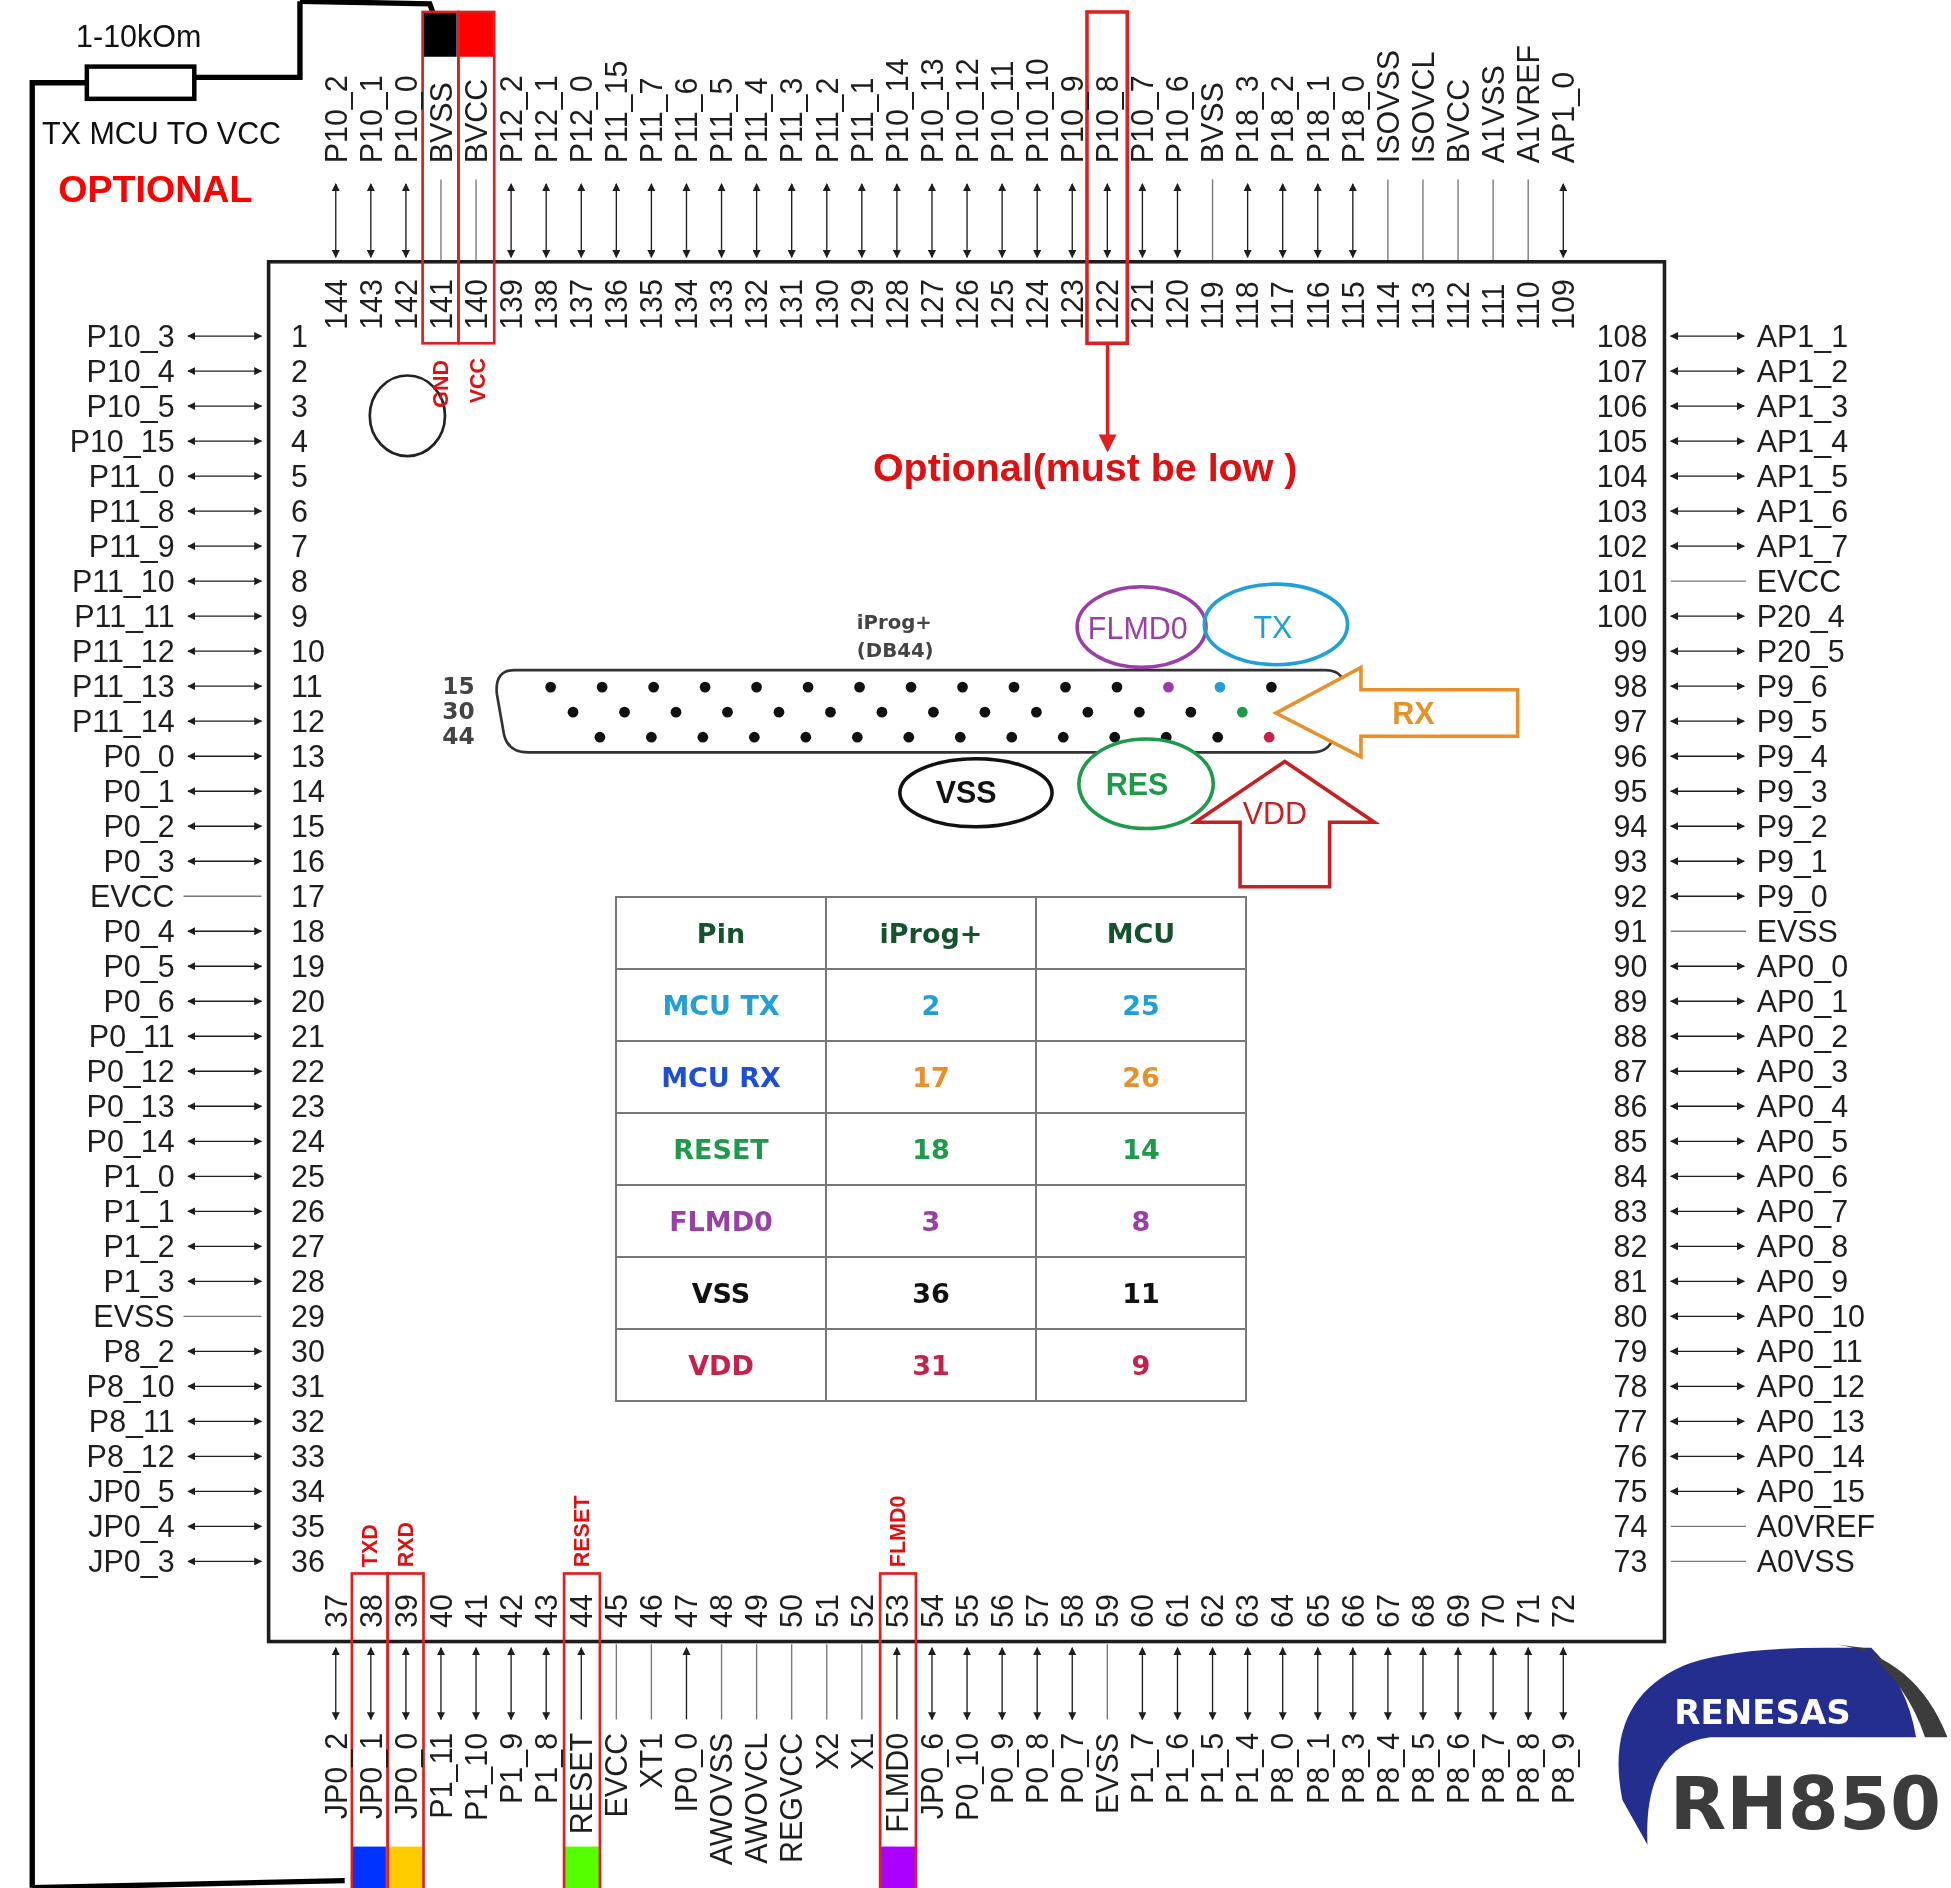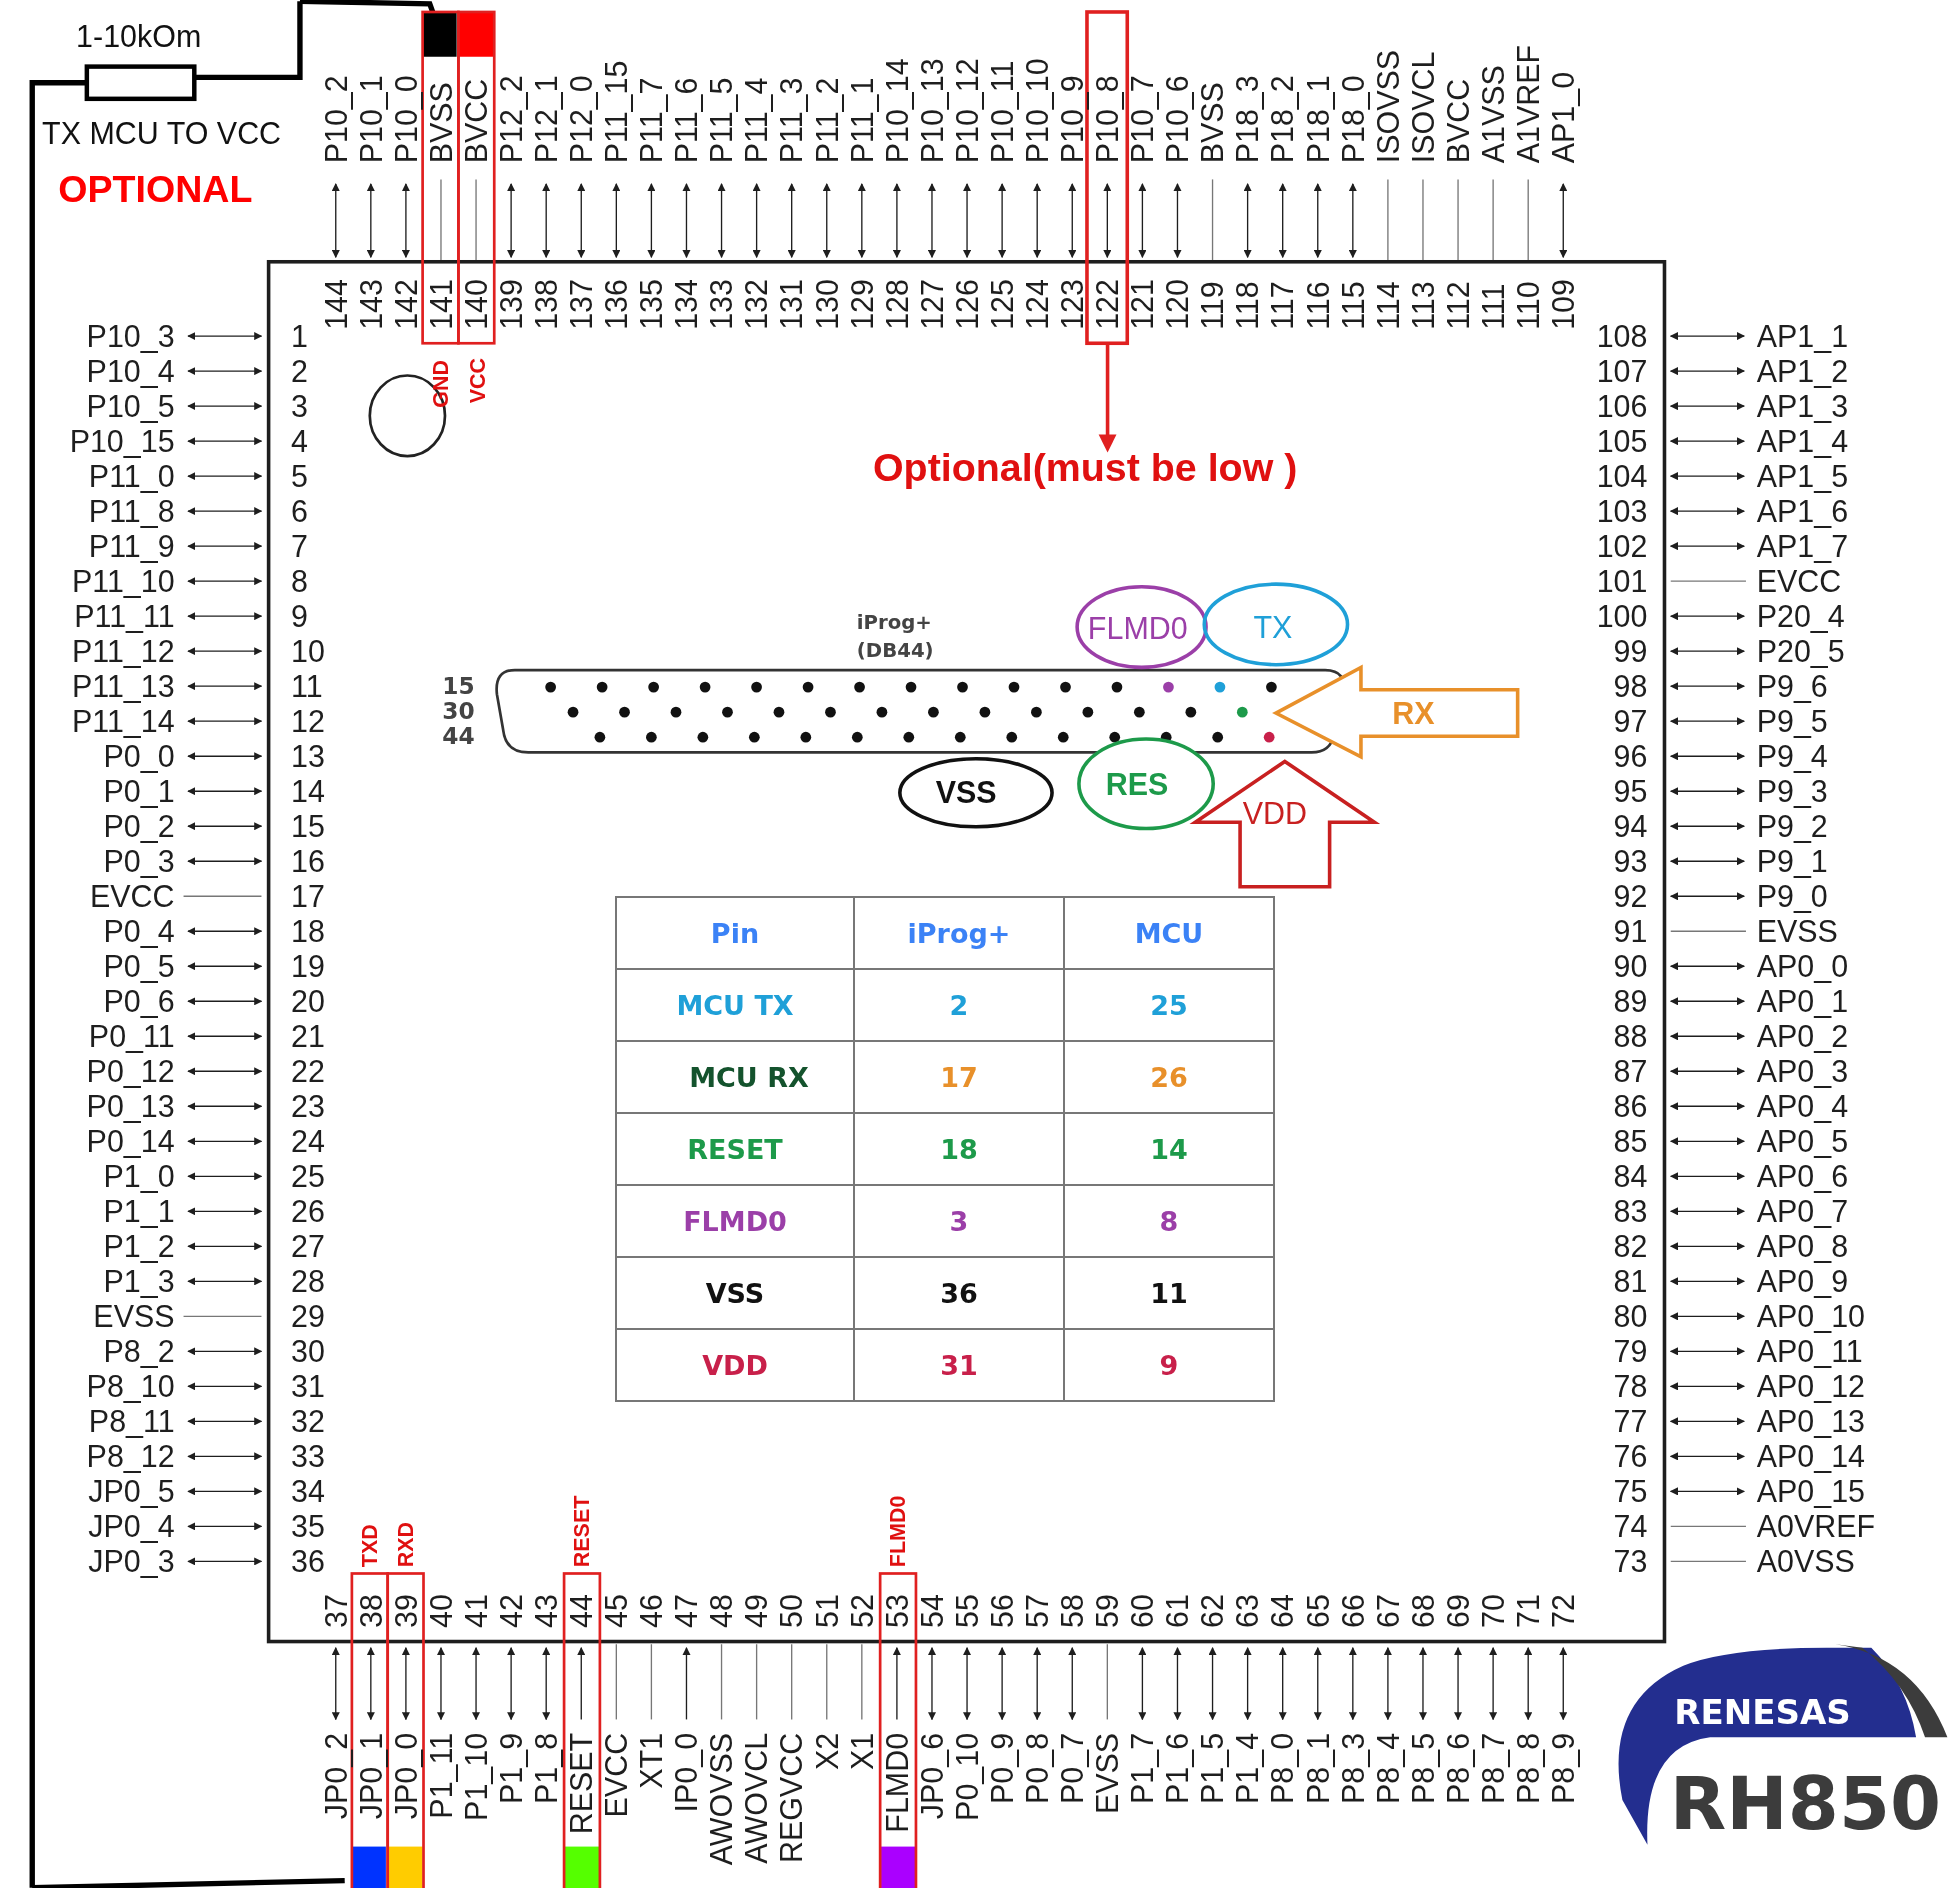--- a/index.html
+++ b/index.html
@@ -3,21 +3,21 @@
 <meta charset="utf-8">
 <style>
   html, body { margin:0; padding:0; background:#ffffff; }
   body { width:1951px; height:1889px; position:relative; overflow:hidden; font-family:"Liberation Sans", sans-serif; color:#222; }
   svg { position:absolute; left:0; top:0; }
   .pinlbl { font-family:"Liberation Sans", sans-serif; font-size:34px; fill:#1e1e1e; }
   .pinnum { font-family:"Liberation Sans", sans-serif; font-size:34px; fill:#1e1e1e; }
   .redlbl { font-family:"Liberation Sans", sans-serif; font-weight:bold; fill:#e01010; }
   .tbl { position:absolute; left:615px; top:896px; border-collapse:collapse; font-family:"DejaVu Sans", sans-serif; font-weight:bold; font-size:27px; }
   .tbl td, .tbl th { border:2.7px solid #777; width:208px; height:70px; text-align:center; padding:0; }
-  .tbl th { color:#3b82f6; }
+  .tbl th { color:#14532d; }
 </style>
 </head>
 <body>
 
 <svg id="diagram" width="1951" height="1889" viewBox="0 0 2179 2109" xmlns="http://www.w3.org/2000/svg">
   <defs>
     <marker id="ah" viewBox="0 0 10 10" refX="9" refY="5" markerWidth="6" markerHeight="6" orient="auto-start-reverse">
       <path d="M0,0 L10,5 L0,10 z" fill="#1e1e1e"></path>
     </marker>
   </defs>
@@ -875,21 +875,21 @@
       <th>MCU</th>
     </tr>
   </thead>
   <tbody id="tbl-body">
       <tr>
         <td style="color: rgb(31, 160, 216); text-align: center;">MCU TX</td>
         <td style="color: rgb(31, 160, 216);">2</td>
         <td style="color: rgb(31, 160, 216);">25</td>
       </tr>
       <tr>
-        <td style="color: #14532d; padding-left: 28px;">MCU RX</td>
+        <td style="color: #1d4ed8;">MCU RX</td>
         <td style="color: rgb(232, 144, 42);">17</td>
         <td style="color: rgb(232, 144, 42);">26</td>
       </tr>
       <tr>
         <td style="color: rgb(29, 154, 74);">RESET</td>
         <td style="color: rgb(29, 154, 74);">18</td>
         <td style="color: rgb(29, 154, 74);">14</td>
       </tr>
       <tr>
         <td style="color: rgb(155, 63, 168);">FLMD0</td>

